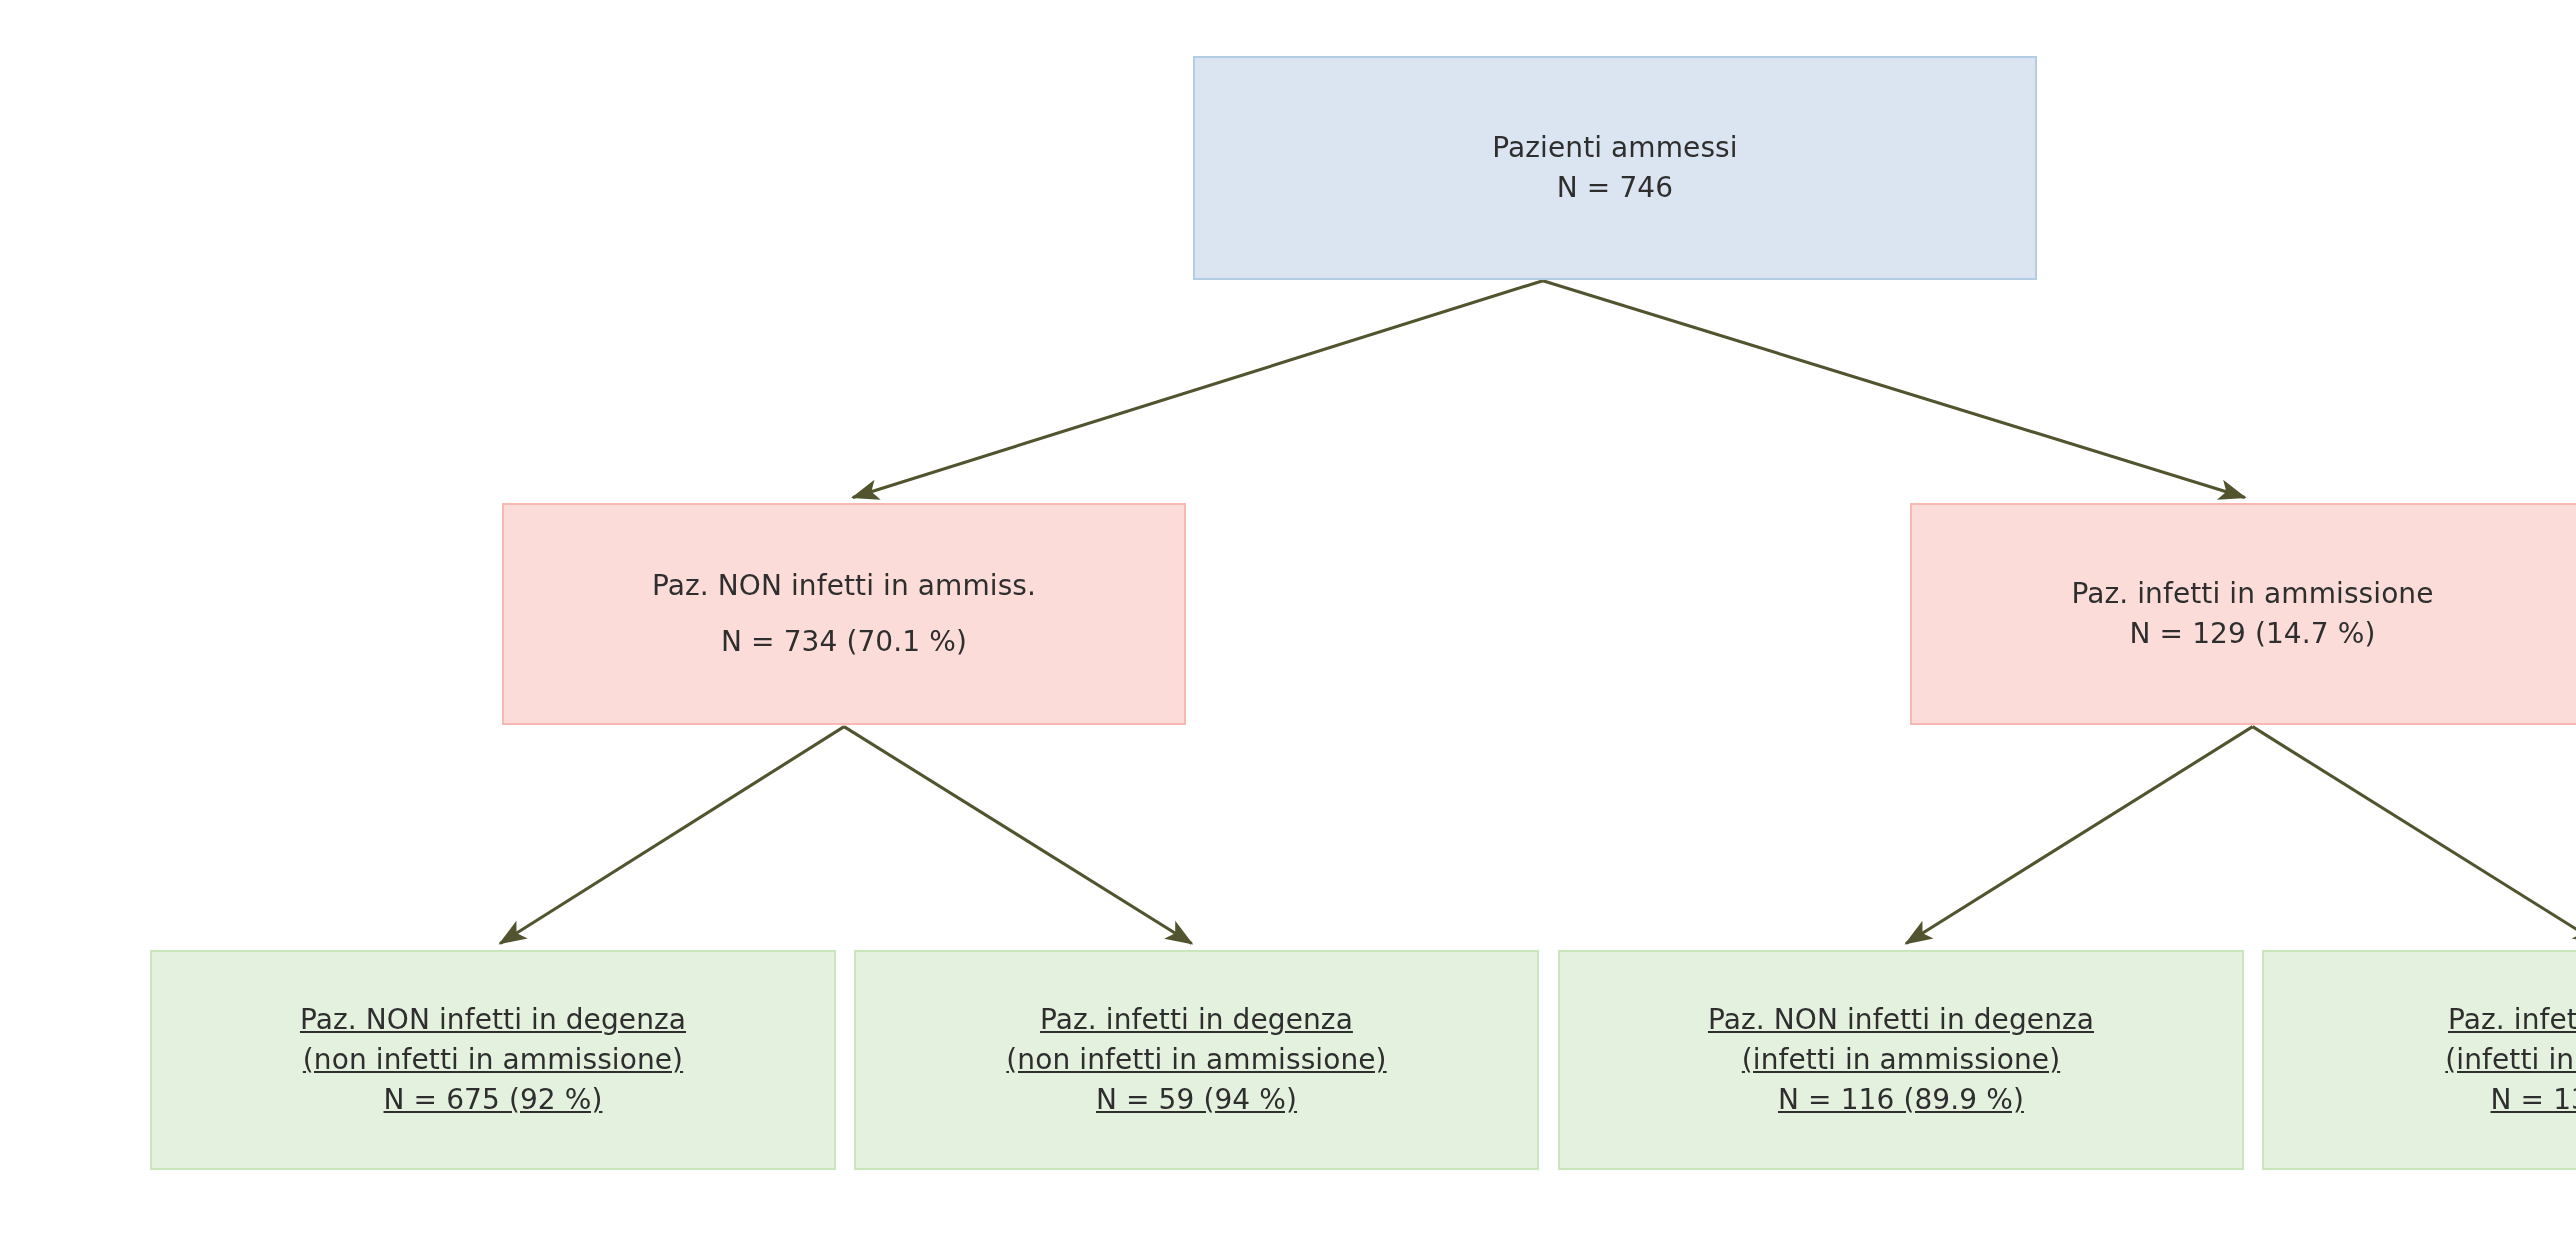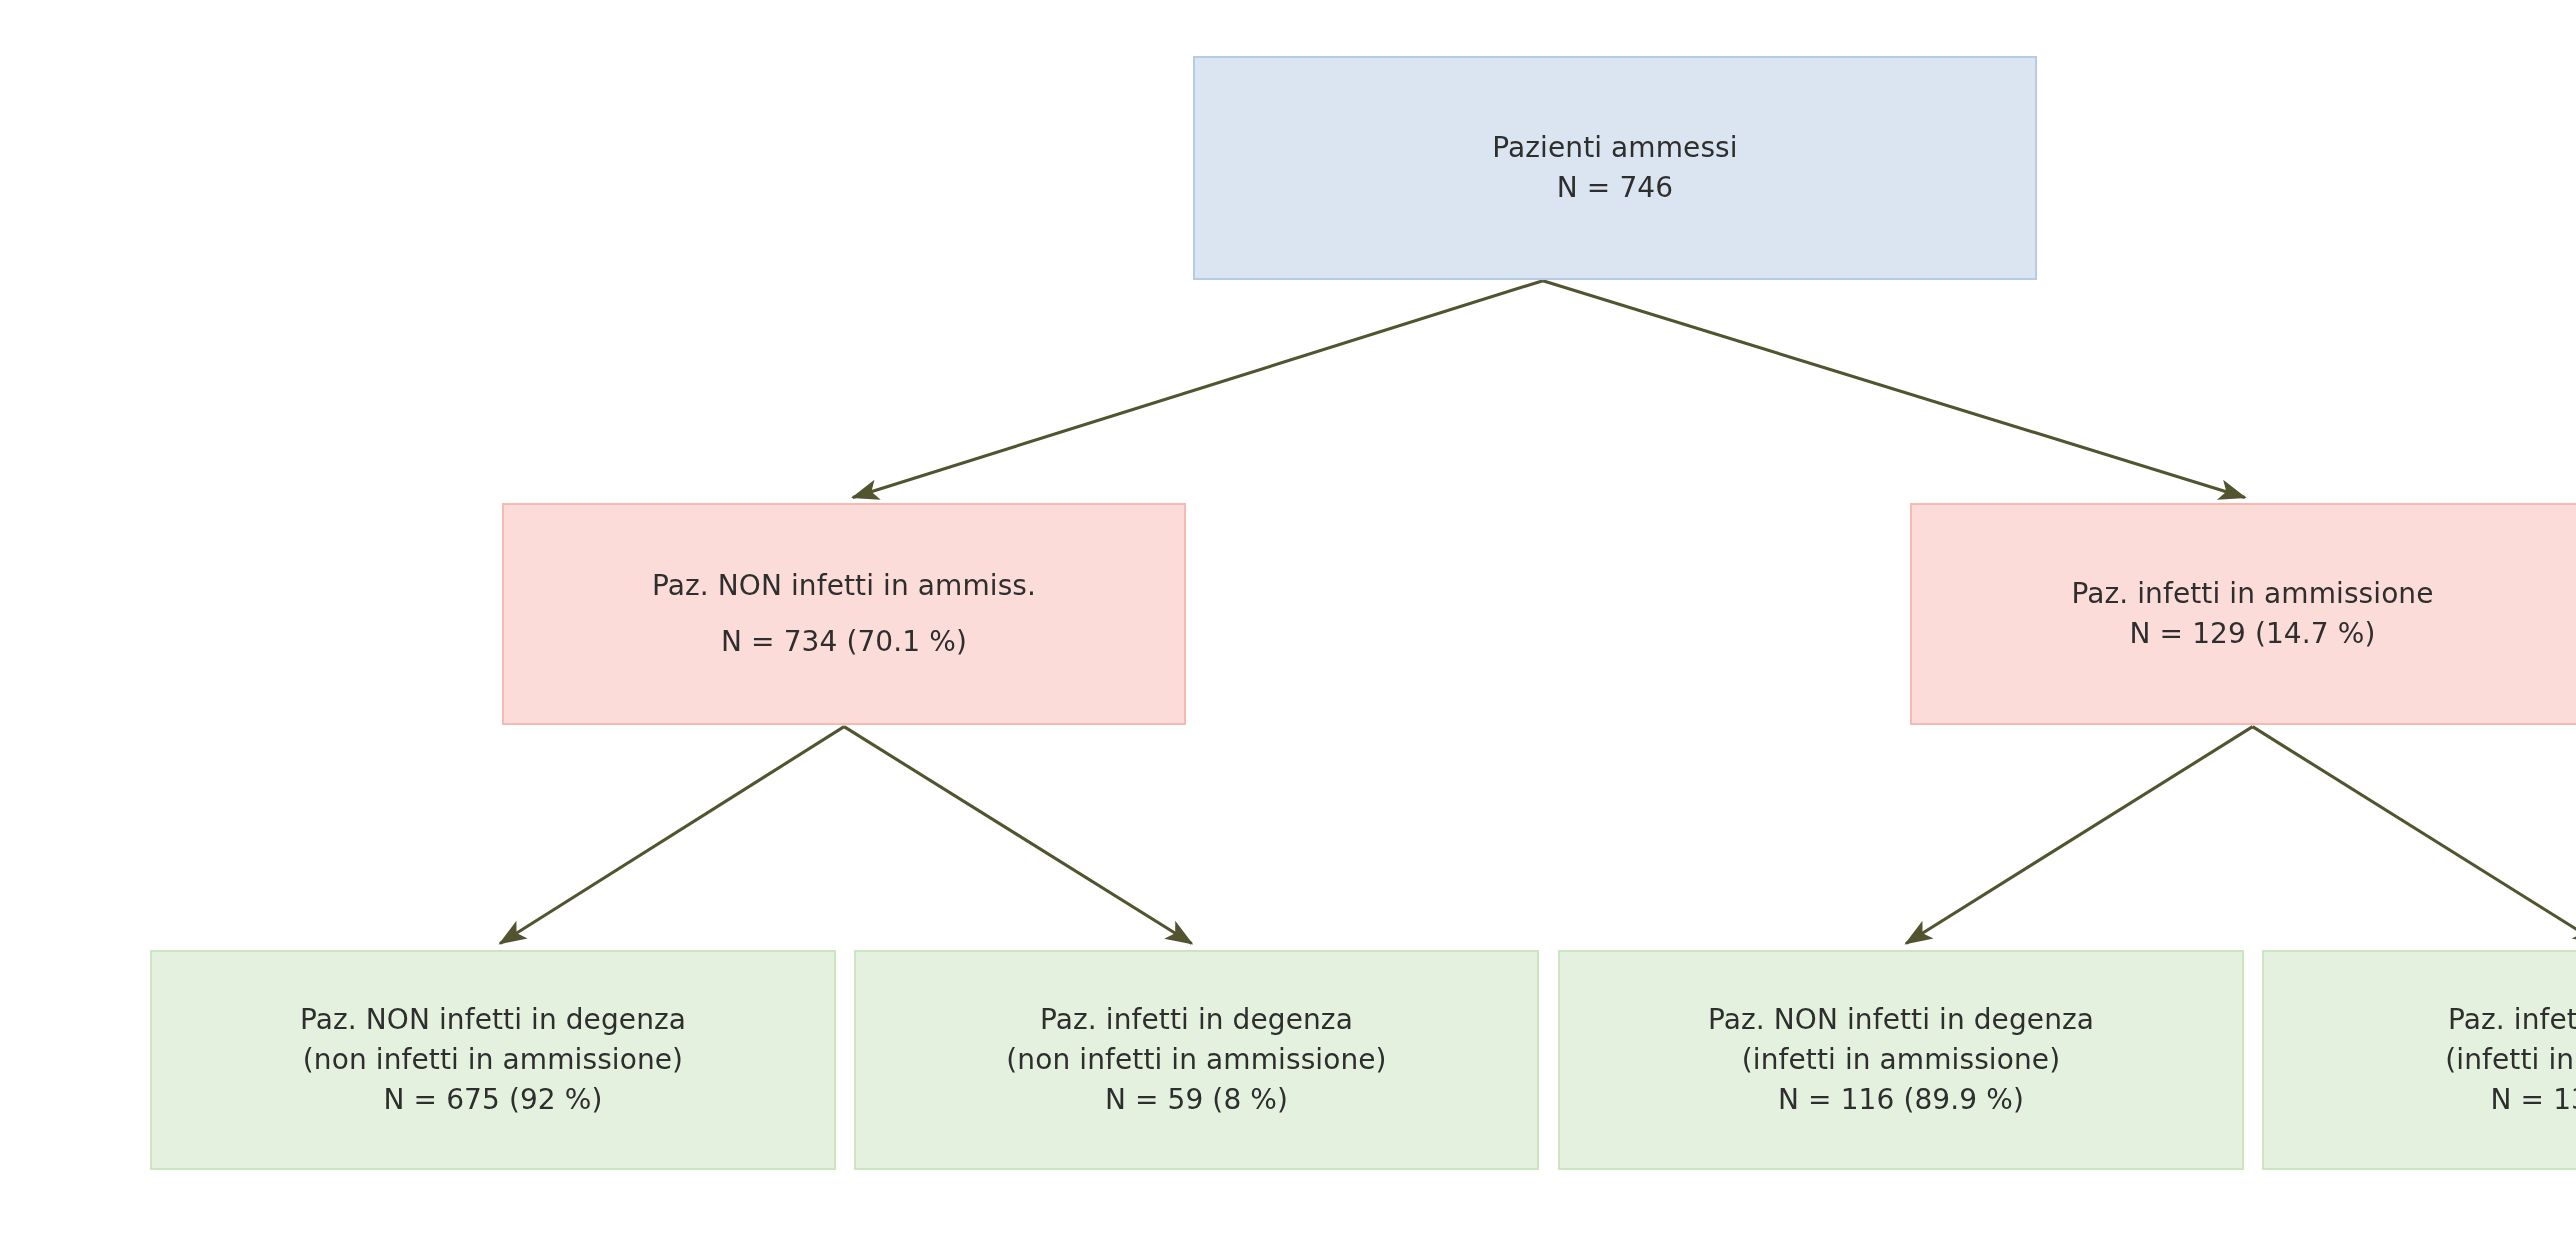--- a/index.html
+++ b/index.html
@@ -49,20 +49,21 @@
     background: #dbe5f1;
     border: 2.1px solid #b3cde4;
   }
   .node-level1 {
     background: #fbdcd8;
     border: 2.1px solid #f7b9b2;
   }
   .node-level2 {
     background: #e4f1df;
     border: 2.1px solid #c9e6bf;
+    text-decoration: underline;
   }
 </style>
 </head>
 <body>
 
 <div id="stage">
 
   <svg id="edges" viewBox="0 0 6000 2400" width="3091" height="1236" xmlns="http://www.w3.org/2000/svg">
     <defs>
       <marker id="arrowhead" markerWidth="10" markerHeight="10" refX="8.4" refY="4" orient="auto" markerUnits="strokeWidth">
@@ -100,21 +101,21 @@
 
   <div class="node node-level2" style="left:150px; top:950px; width:686px; height:220px;">
     <span class="line">Paz. NON infetti in degenza</span>
     <span class="line">(non infetti in ammissione)</span>
     <span class="line">N = 675 (92 %)</span>
   </div>
 
   <div class="node node-level2" style="left:854px; top:950px; width:685px; height:220px;">
     <span class="line">Paz. infetti in degenza</span>
     <span class="line">(non infetti in ammissione)</span>
-    <span class="line">N = 59 (8 %)</span>
+    <span class="line">N = 59 (94 %)</span>
   </div>
 
   <div class="node node-level2" style="left:1558px; top:950px; width:686px; height:220px;">
     <span class="line">Paz. NON infetti in degenza</span>
     <span class="line">(infetti in ammissione)</span>
     <span class="line">N = 116 (89.9 %)</span>
   </div>
 
   <div class="node node-level2" style="left:2262px; top:950px; width:685px; height:220px;">
     <span class="line">Paz. infetti in degenza</span>

